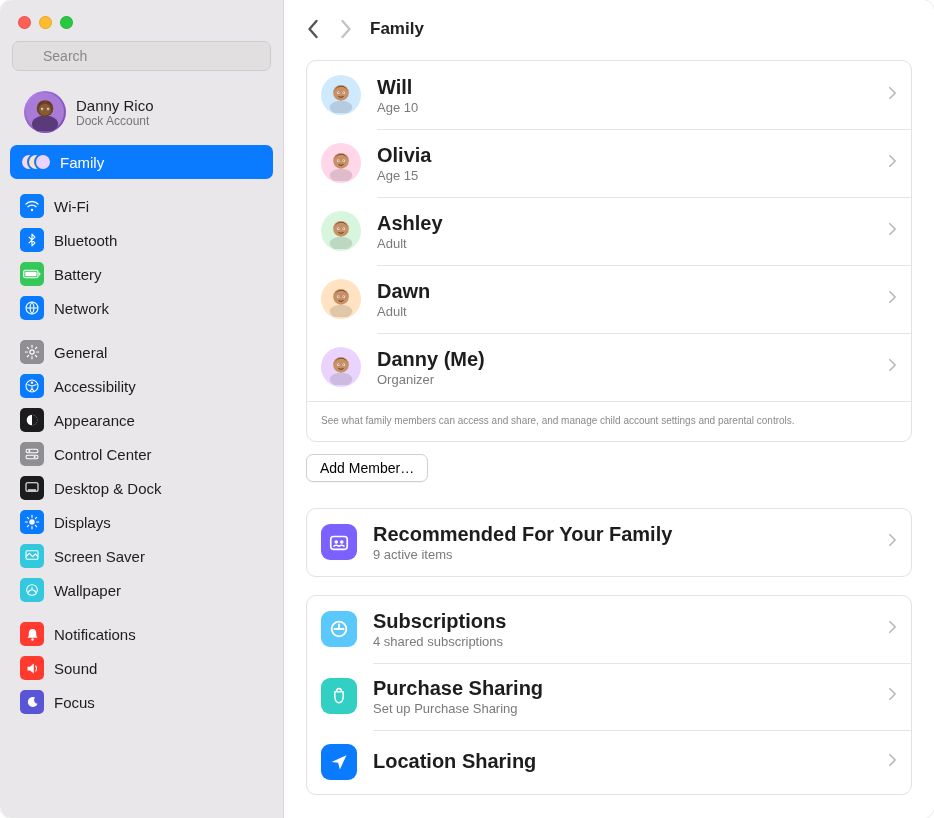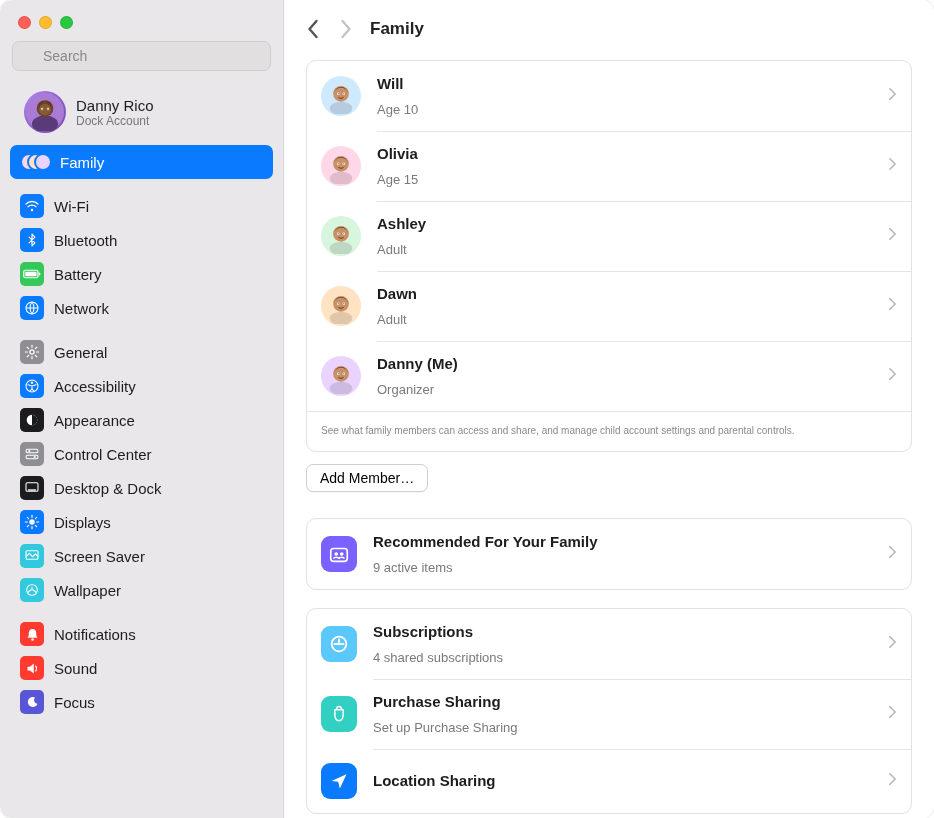--- a/index.html
+++ b/index.html
@@ -131,22 +131,22 @@
   .row + .row::before {
     content:"";
     position:absolute; top:0; left:70px; right:0;
     height:1px; background:#e6e4e6;
   }
   .row .memoji {
     width:40px; height:40px; border-radius:50%;
     display:flex;align-items:center;justify-content:center;
     flex-shrink:0; margin-right:16px;
   }
-  .row .txt .t1 { font-size:15px; font-weight:600; color:#1d1d1f; }
-  .row .txt .t2 { font-size:13px; color:#7a7a7a; margin-top:10px;}
+  .row .txt .t1 { font-size:20px; font-weight:600; color:#1d1d1f; }
+  .row .txt .t2 { font-size:13px; color:#7a7a7a; margin-top:1px;}
   .row .chev {
     margin-left:auto; color:#b9b9b9;
   }
   .panel-footer {
     border-top:1px solid #e6e4e6;
     padding: 12px 14px;
     font-size:10px;
     color:#8a8a8a;
     line-height:1.45;
   }

